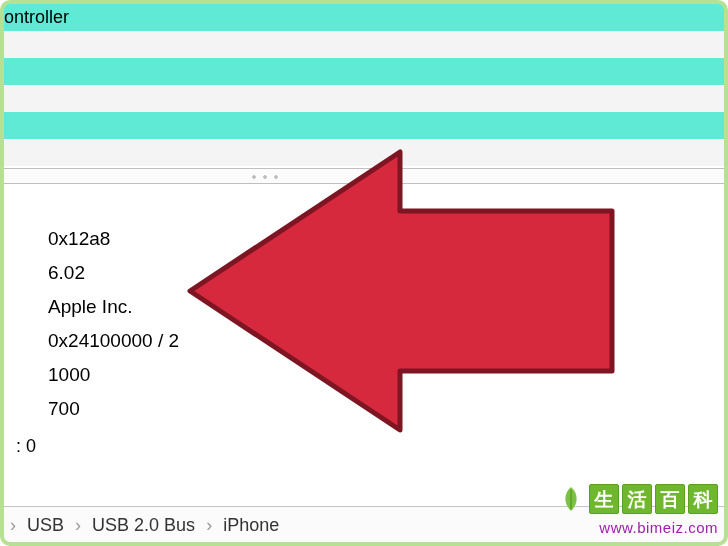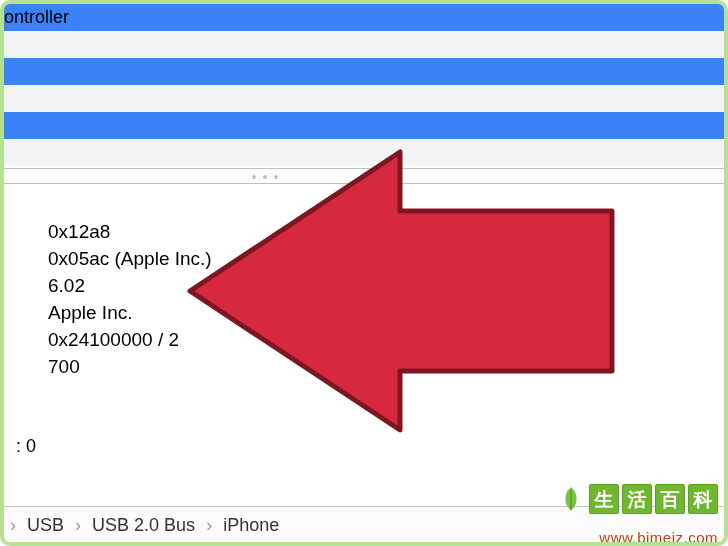--- a/index.html
+++ b/index.html
@@ -23,21 +23,21 @@
       z-index: 50;
     }
     
     .top-area {
       position: absolute;
       top: 4px; left: 4px; right: 4px;
       height: 164px;
     }
     .stripe, .stripe-light {
       height: 27px;
-      background: #3b82f6;
+      background: #5eead4;
     }
     .stripe-light { background: #f4f4f4; }
     .controller-row {
       padding-left: 0;
       font-weight: 500;
     }
     .controller-text {
       line-height: 27px;
       padding-left: 0px;
       font-size: 18px;
@@ -65,21 +65,21 @@
                   radial-gradient(circle at 26px 2px, #bcbcbc 1.5px, transparent 2px);
     }
     
     .details {
       position: absolute;
       top: 218px;
       left: 48px;
       font-size: 19px;
       line-height: 27px;
     }
-    .details div { white-space: nowrap; }
+    .details div { white-space: nowrap; margin-top: 7px; }
     .highlight-row {
       display: inline-block;
       padding: 1px 2px;
       outline: 3px solid #d01f36;
       outline-offset: -1px;
       background: #f3e9f2;
     }
     .extraneous {
       position: absolute;
       top: 436px;
@@ -147,22 +147,22 @@
       font-size: 19px;
       font-weight: bold;
       text-align: center;
       line-height: 30px;
       margin-left: 3px;
       border-radius: 2px;
     }
     .wm-url {
       text-align: right;
       font-size: 15px;
-      color: #c2410c;
-      margin-top: 13px;
+      color: #a21caf;
+      margin-top: 3px;
       letter-spacing: 0.5px;
     }
   </style>
 </head>
 <body>
 
 <div class="top-area">
   <div class="stripe controller-row">
     <span class="controller-text">ontroller</span>
   </div>
@@ -172,24 +172,24 @@
   <div class="stripe"></div>
   <div class="stripe-light"></div>
 </div>
 
 <div class="divider-area">
   <div class="divider-handle"></div>
 </div>
 
 <div class="details">
   <div>0x12a8</div>
-  <div>0x05ac  (Apple Inc.)</div>
   <div>6.02</div>
   <div>Apple Inc.</div>
   <div>0x24100000 / 2</div>
+  <div>1000</div>
   <div>700</div>
 </div>
 
 <div class="extraneous">:   0</div>
 
 <div class="arrow-wrap">
   <svg viewBox="0 0 440 290">
     <path d="M 10 145
              L 220 6
              L 220 65

